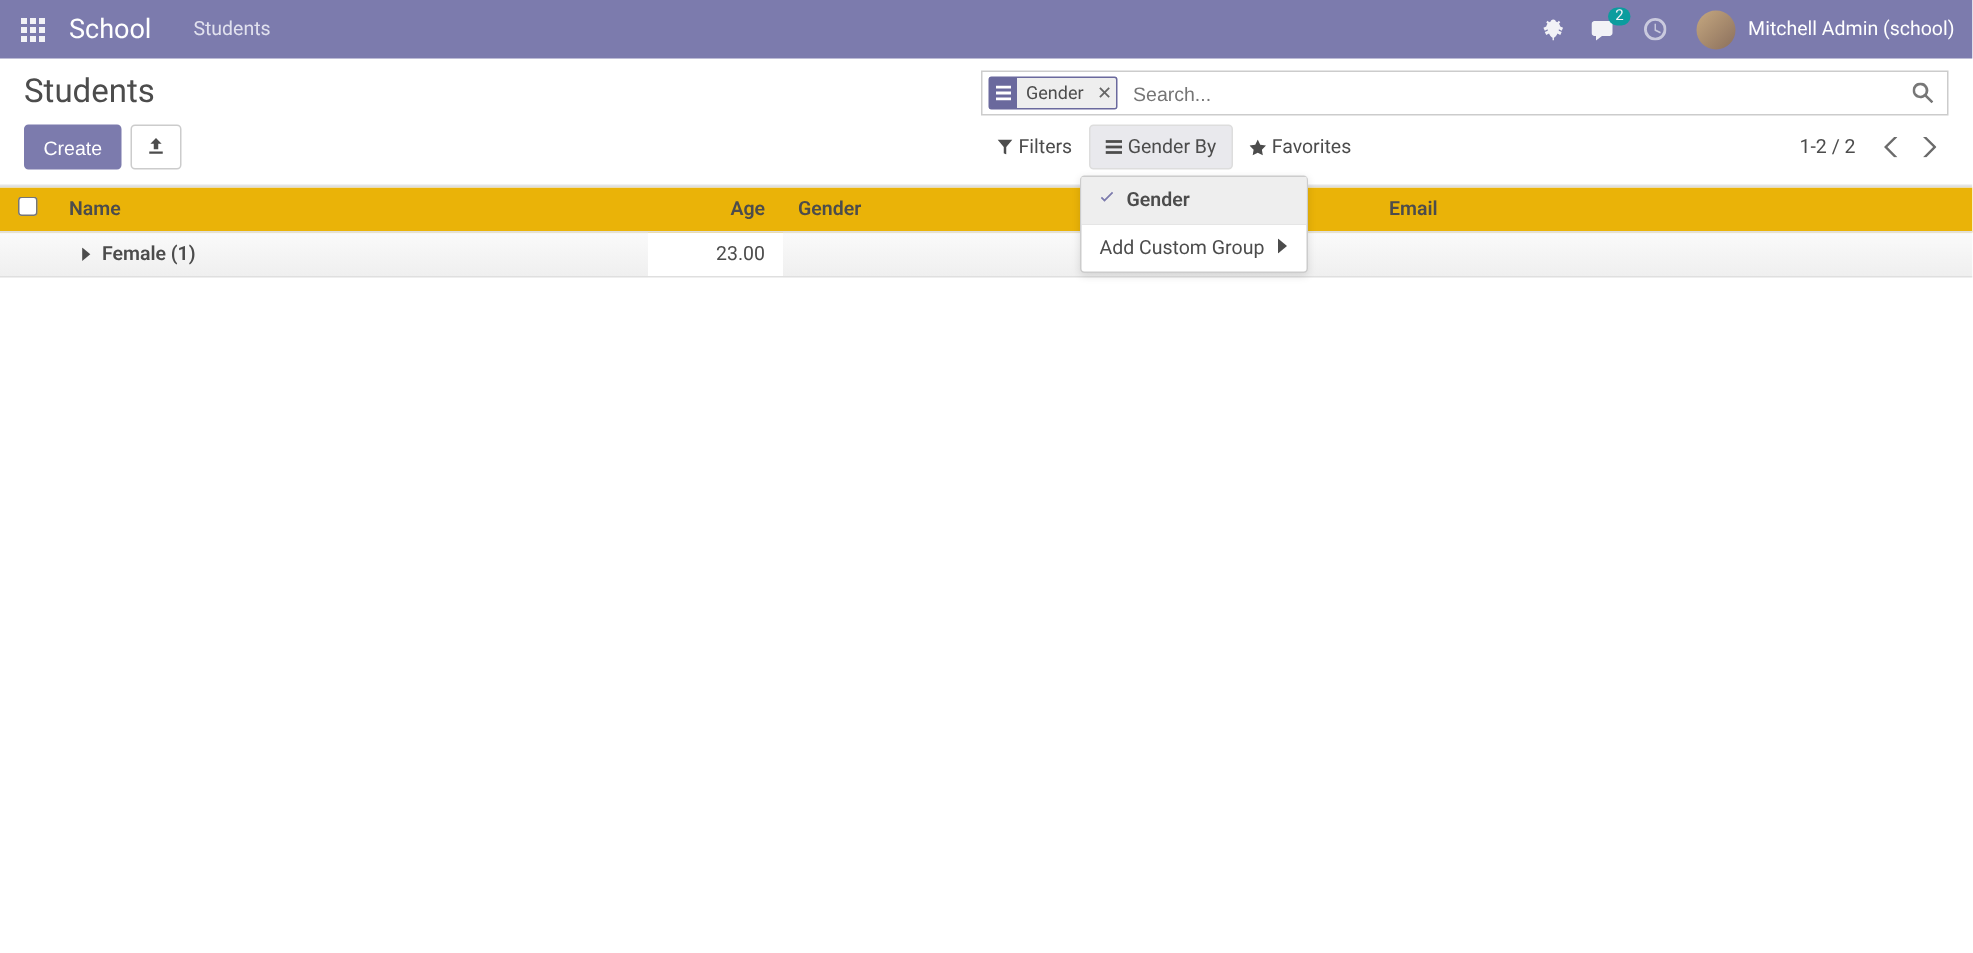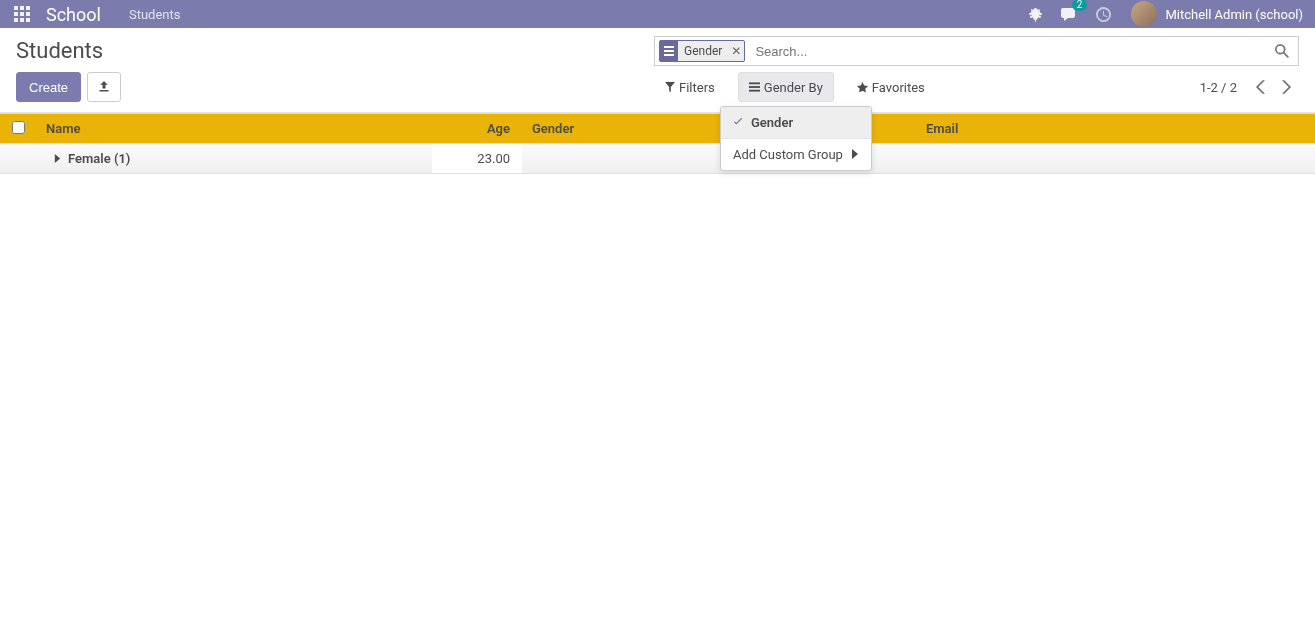--- a/index.html
+++ b/index.html
@@ -9,21 +9,21 @@
     color: #4c4c4c;
     background: #fff;
     width: 1315px;
     height: 635px;
     overflow: hidden;
   }
 
   
   .navbar {
     background: #7c7bad;
-    height: 28px;
+    height: 39px;
     display: flex;
     align-items: center;
     padding: 0 12px 0 8px;
     color: #fff;
   }
   .navbar .apps-icon {
     width: 28px; height: 28px;
     display: flex; align-items: center; justify-content: center;
     margin-right: 10px;
     opacity: 0.9;
@@ -175,21 +175,21 @@
 
   .search-controls {
     margin-left: auto;
     display: flex;
     align-items: center;
     width: 645px;
     position: relative;
   }
   .sc-buttons {
     display: flex;
-    gap: 12px;
+    gap: 0;
   }
   .sc-btn {
     display: inline-flex;
     align-items: center;
     gap: 4px;
     height: 30px;
     padding: 0 10px;
     border: 1px solid transparent;
     color: #4c4c4c;
     font-size: 13px;

